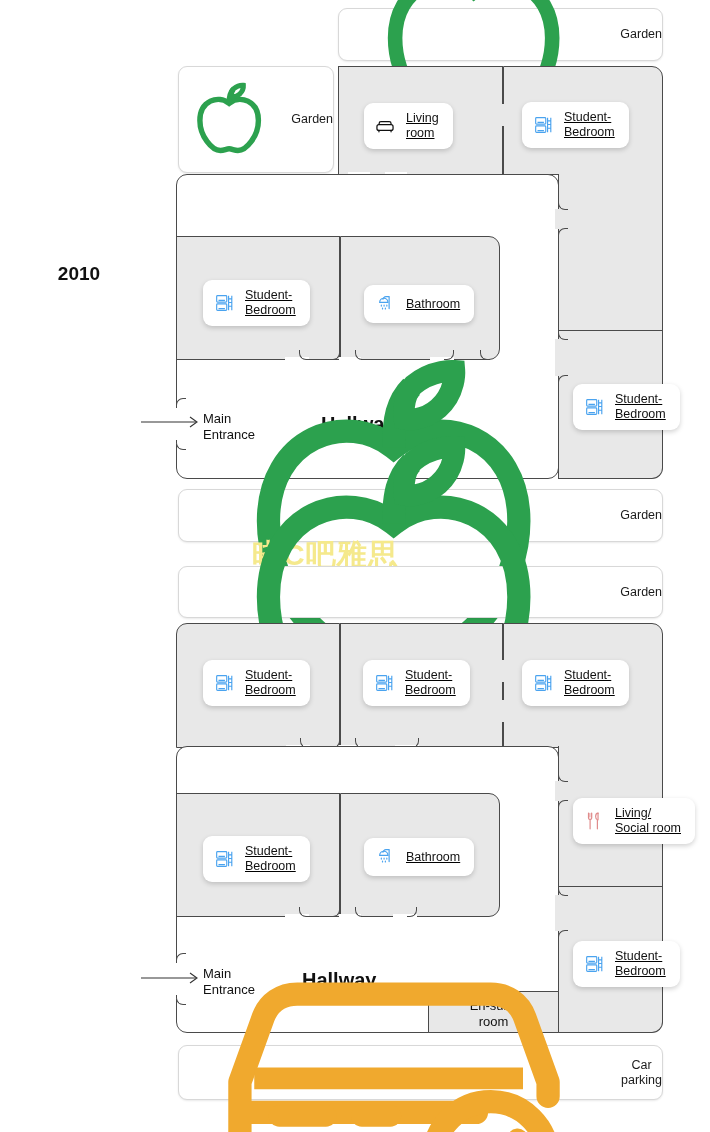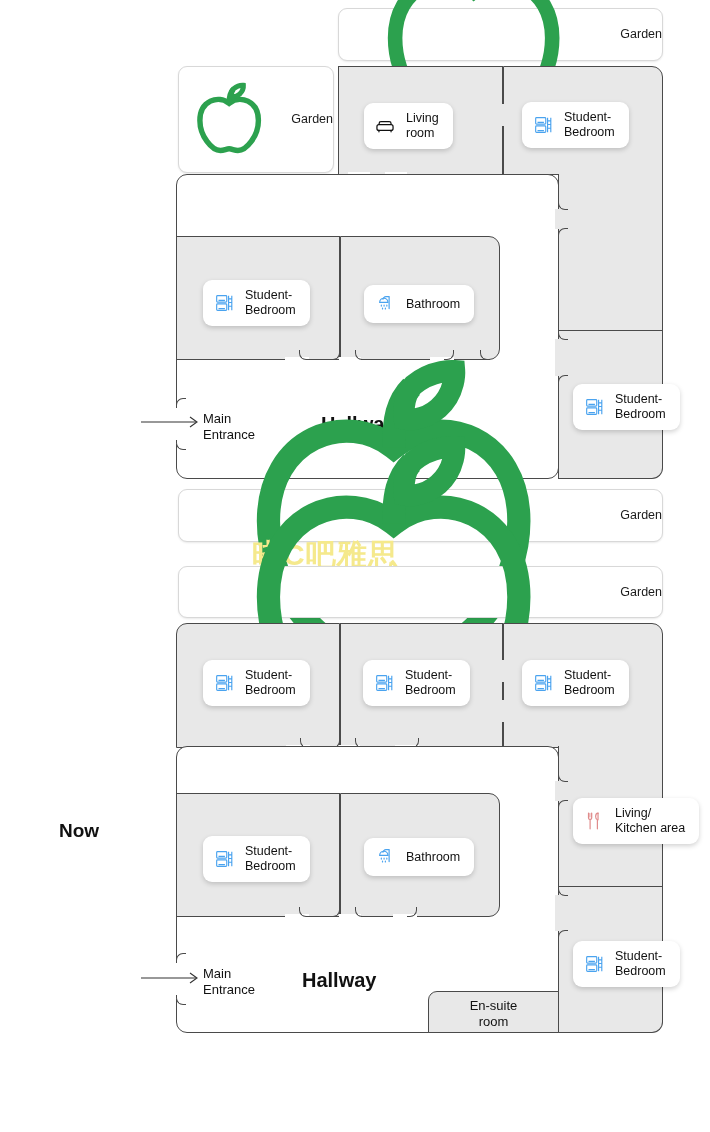--- a/index.html
+++ b/index.html
@@ -68,20 +68,21 @@
 
   
   .pill{
     position:absolute;
     background:#fff;
     border-radius:9px;
     box-shadow:0 2px 5px rgba(0,0,0,.18);
     display:flex; align-items:center; gap:10px;
     padding:8px 14px 8px 10px;
     white-space:nowrap;
+    text-decoration:underline;
   }
   .pill .txt{ font-size:12.5px; color:#111; line-height:1.2; }
   .pill .ico{ width:22px; height:22px; flex:0 0 22px; display:block; }
 
   
   .plain{ position:absolute; font-size:13px; color:#111; line-height:1.25; text-align:center;}
   .hallway{ position:absolute; font-size:20px; font-weight:bold; color:#111;}
 
   
   .arrow{ position:absolute; }
@@ -92,21 +93,21 @@
     font-weight:bold; white-space:nowrap;
   }
   .wm.cn{ font-size:30px; letter-spacing:1px; }
   .wm.url{ font-size:25px; }
 </style>
 </head>
 <body>
 
 <div id="stage">
 
-  <div class="era-label" style="left:4px; top:820px;">Now</div>
+  <div class="era-label" style="left:4px; top:263px;">2010</div>
 
   <div class="outdoor" style="left:338px; top:8px; width:325px; height:53px;">
     <svg class="ico" viewBox="0 0 24 24" fill="none">
       <path d="M12 8.2c-2.6-2.1-7 -.6-7 4.1 0 3.8 2.9 7.2 4.9 7.2 .9 0 1.4-.4 2.1-.4s1.2 .4 2.1 .4c2 0 4.9-3.4 4.9-7.2 0-4.7-4.4-6.2-7-4.1z" stroke="#2ca14e" stroke-width="1.3"></path>
       <path d="M12 8.2c0-1.6 .2-2.6 1-3.4" stroke="#2ca14e" stroke-width="1.3"></path>
       <path d="M13.1 4.7c1.1-.9 2.3-.8 2.3-.8s.1 1.2-.9 2.1c-.9 .8-1.9 .6-1.9 .6s-.2-1.2 .5-1.9z" stroke="#2ca14e" stroke-width="1.2" fill="none"></path>
     </svg>
     <span class="lbl">Garden</span>
   </div>
 
@@ -356,21 +357,21 @@
 
   <div class="pill" style="left:573px; top:798px;">
     <svg class="ico" viewBox="0 0 24 24" fill="none">
       <path d="M6 3.5v5.2c0 .9 .7 1.6 1.6 1.6h.3c.9 0 1.6-.7 1.6-1.6V3.5" stroke="#e08b8b" stroke-width="1.3" stroke-linecap="round"></path>
       <path d="M7.75 10.3V20.5" stroke="#e08b8b" stroke-width="1.3" stroke-linecap="round"></path>
       <path d="M6.6 3.5v4M8.9 3.5v4" stroke="#e08b8b" stroke-width="1.1" stroke-linecap="round"></path>
       <path d="M16.4 3.5c-1.6 0-2.6 1.5-2.6 3.7 0 1.9 .8 3.1 1.9 3.5v9.8" stroke="#e08b8b" stroke-width="1.3" stroke-linecap="round"></path>
       <path d="M16.4 3.5v7.2" stroke="#e08b8b" stroke-width="1.3" stroke-linecap="round"></path>
     </svg>
     <span class="txt">
-      <span>Living/</span><br><span>Kitchen area</span>
+      <span>Living/</span><br><span>Social room</span>
     </span>
   </div>
 
   <div class="pill" style="left:573px; top:941px;">
     <svg class="ico" viewBox="0 0 24 24" fill="none">
       <rect x="4" y="4" width="11" height="7" rx="1" stroke="#4aa3ef" stroke-width="1.25"></rect>
       <rect x="4" y="13" width="11" height="7" rx="1" stroke="#4aa3ef" stroke-width="1.25"></rect>
       <path d="M6 9.2h7M6 18.2h7" stroke="#4aa3ef" stroke-width="1.25"></path>
       <path d="M17 4v16M20.5 4v16M17 7.5h3.5M17 11.5h3.5M17 15.5h3.5" stroke="#4aa3ef" stroke-width="1.25"></path>
     </svg>
@@ -381,14 +382,26 @@
 
   <div class="hallway" style="left:302px; top:969px;">Hallway</div>
   <div class="plain" style="left:203px; top:966px; width:70px; text-align:left;">
     <span>Main</span><br><span>Entrance</span>
   </div>
   <svg class="arrow" style="left:140px; top:968px;" width="62" height="20" viewBox="0 0 62 20">
     <path d="M1 10h55" stroke="#333" stroke-width="1.1"></path>
     <path d="M50 5l7 5-7 5" stroke="#333" stroke-width="1.1" fill="none"></path>
   </svg>
 
+  <div class="outdoor" style="left:178px; top:1045px; width:485px; height:55px;">
+    <svg class="ico" viewBox="0 0 24 24" fill="none">
+      <path d="M3.4 14.2v2.3h2.1M20.6 13.3v-.8l-1.3-3.6c-.3-.8-1-1.3-1.9-1.3H6.6c-.9 0-1.6 .5-1.9 1.3L3.4 12.5v1.7h13.2" stroke="#f0a92e" stroke-width="1.3" stroke-linecap="round" stroke-linejoin="round"></path>
+      <path d="M4.2 12.3h15" stroke="#f0a92e" stroke-width="1.2"></path>
+      <path d="M5.6 14.4h2.6M10.2 14.4h1.6" stroke="#f0a92e" stroke-width="1.2" stroke-linecap="round"></path>
+      <circle cx="17.4" cy="16.8" r="3.2" stroke="#f0a92e" stroke-width="1.3"></circle>
+      <path d="M16 16.8l1 1.1 1.9-2.2" stroke="#f0a92e" stroke-width="1.2" stroke-linecap="round" stroke-linejoin="round"></path>
+    </svg>
+    <span class="lbl">
+      <span>Car</span><br><span>parking</span>
+    </span>
+  </div>
 
 </div>
 
 </body></html>

